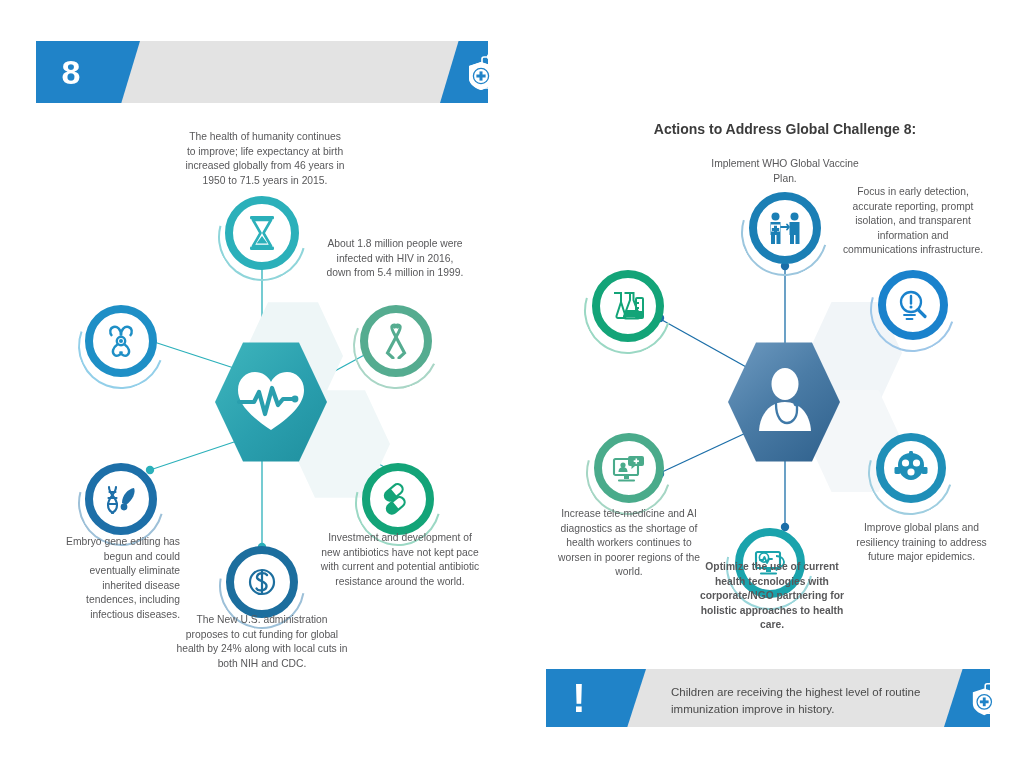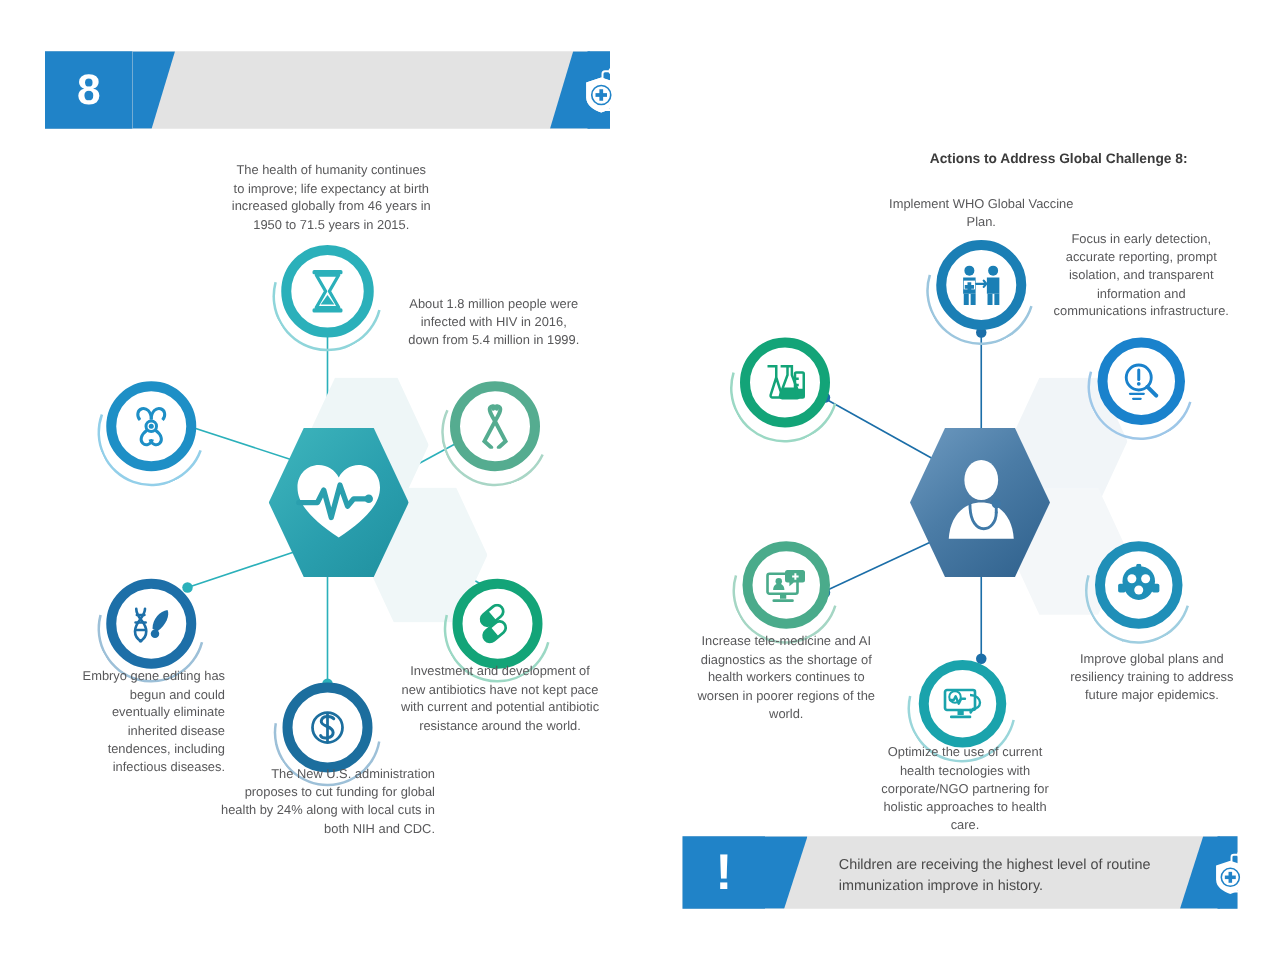--- a/index.html
+++ b/index.html
@@ -67,21 +67,21 @@
     position:absolute;display:flex;align-items:center;justify-content:center;
     left:0;top:0;width:100%;height:100%;
   }
   .node .arc{position:absolute;border-radius:50%;border:2px solid transparent;box-sizing:border-box;}
 
   
   .lines{position:absolute;left:0;top:0;width:1024px;height:768px;pointer-events:none;}
 
   
   .cap{position:absolute;font-size:10.3px;line-height:1.42;color:#58585a;text-align:center;}
-  .section-title{position:absolute;font-size:11px;font-weight:bold;color:#3c3c3c;text-align:right;}
+  .section-title{position:absolute;font-size:14px;font-weight:bold;color:#3c3c3c;text-align:center;}
 </style>
 </head>
 <body>
 
 <div class="stage">
 
   <div class="banner" style="left:36px;top:41px;width:452px;height:62px;">
     <div class="bg-grey"></div>
     <div class="num-block" style="width:70px;">
       <span class="num-txt">8</span>
@@ -231,21 +231,21 @@
     <div class="ring" style="width:72px;height:72px;border:8px solid #1c6e9e;"></div>
     <div class="arc" style="left:-7px;top:-3px;width:86px;height:86px;border-color:transparent transparent #9dc0d8 #9dc0d8;transform:rotate(-35deg);"></div>
     <div class="glyph">
       <svg width="34" height="34" viewBox="0 0 34 34">
         <circle cx="17" cy="17" r="12" fill="none" stroke="#1c6e9e" stroke-width="2.2"></circle>
         <path d="M22 10 C20 7.5 12.5 7 12 12 C11.6 16.5 21.5 15.5 21.5 21 C21.5 26 13 26.5 11.5 23.5" fill="none" stroke="#1c6e9e" stroke-width="2.4" stroke-linecap="round"></path>
         <line x1="17" y1="5" x2="17" y2="29" stroke="#1c6e9e" stroke-width="2.2"></line>
       </svg>
     </div>
   </div>
-  <div class="cap" style="left:176px;top:613px;width:172px;text-align:right;">The New U.S. administration proposes to cut funding for global health by 24% along with local cuts in both NIH and CDC.</div>
+  <div class="cap" style="left:176px;top:613px;width:172px;">The New U.S. administration proposes to cut funding for global health by 24% along with local cuts in both NIH and CDC.</div>
 
   <div class="node" style="left:362px;top:463px;width:72px;height:72px;">
     <div class="ring" style="width:72px;height:72px;border:8px solid #13a478;"></div>
     <div class="arc" style="left:-7px;top:-3px;width:86px;height:86px;border-color:transparent transparent #9bd8c4 #9bd8c4;transform:rotate(-30deg);"></div>
     <div class="glyph">
       <svg width="34" height="32" viewBox="0 0 34 32">
         <g transform="rotate(-40 12 10)">
           <rect x="3" y="5" width="20" height="10" rx="5" fill="none" stroke="#13a478" stroke-width="2.2"></rect>
           <path d="M3 10 a5 5 0 0 1 5 -5 h5 v10 h-5 a5 5 0 0 1 -5 -5 Z" fill="#13a478"></path>
         </g>
@@ -357,21 +357,21 @@
       <svg width="36" height="32" viewBox="0 0 36 32">
         <rect x="4" y="5" width="24" height="16" rx="1.6" fill="none" stroke="#1aa3ac" stroke-width="2.1"></rect>
         <path d="M14 21 h5 v4 h-5 Z" fill="#1aa3ac"></path>
         <line x1="9" y1="26.5" x2="24" y2="26.5" stroke="#1aa3ac" stroke-width="2.1" stroke-linecap="round"></line>
         <path d="M8 13 h3 l1.5 -3 l2.5 6 l2 -4 h3" fill="none" stroke="#1aa3ac" stroke-width="1.9" stroke-linecap="round" stroke-linejoin="round"></path>
         <circle cx="12" cy="10.5" r="4.6" fill="none" stroke="#1aa3ac" stroke-width="1.6"></circle>
         <path d="M24 9 c5 0 8 3 8 6 c0 3 -2.5 5 -5.5 5 l-2 3 v-3" fill="none" stroke="#1aa3ac" stroke-width="1.9" stroke-linejoin="round"></path>
       </svg>
     </div>
   </div>
-  <div class="cap" style="left:697px;top:596px;width:150px;">Optimize the use of current health tecnologies with corporate/NGO partnering for holistic approaches to health care.</div>
+  <div class="cap" style="left:697px;top:560px;width:150px;font-weight:bold;">Optimize the use of current health tecnologies with corporate/NGO partnering for holistic approaches to health care.</div>
 
   <div class="node" style="left:876px;top:433px;width:70px;height:70px;">
     <div class="ring" style="width:70px;height:70px;border:8px solid #1f8fb8;"></div>
     <div class="arc" style="left:-8px;top:-3px;width:85px;height:85px;border-color:transparent transparent #9fcee0 #9fcee0;transform:rotate(-28deg);"></div>
     <div class="glyph">
       <svg width="34" height="34" viewBox="0 0 34 34">
         <path d="M17 2 C9 2 4 7 4 14 C4 22 10 29 17 29 C24 29 30 22 30 14 C30 7 25 2 17 2 Z" fill="#1f8fb8"></path>
         <circle cx="11.5" cy="12" r="3.6" fill="#ffffff"></circle>
         <circle cx="22.5" cy="12" r="3.6" fill="#ffffff"></circle>
         <circle cx="17" cy="21" r="3.6" fill="#ffffff"></circle>

